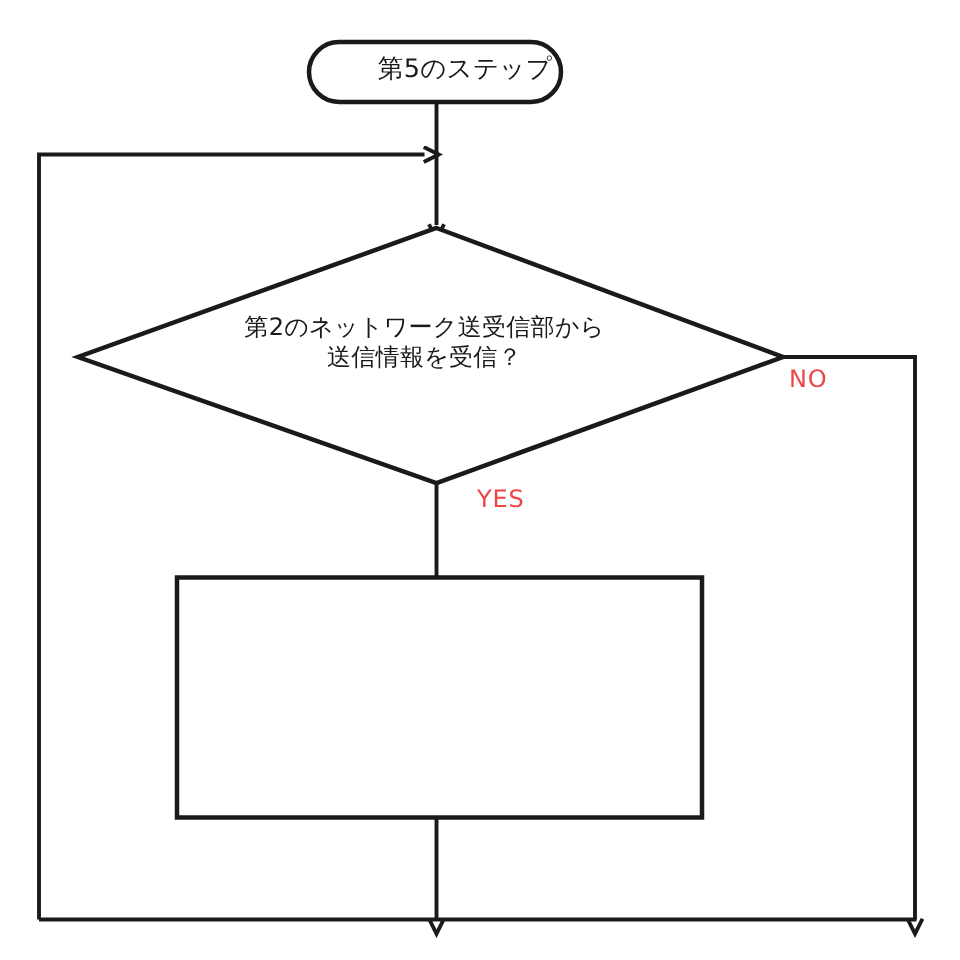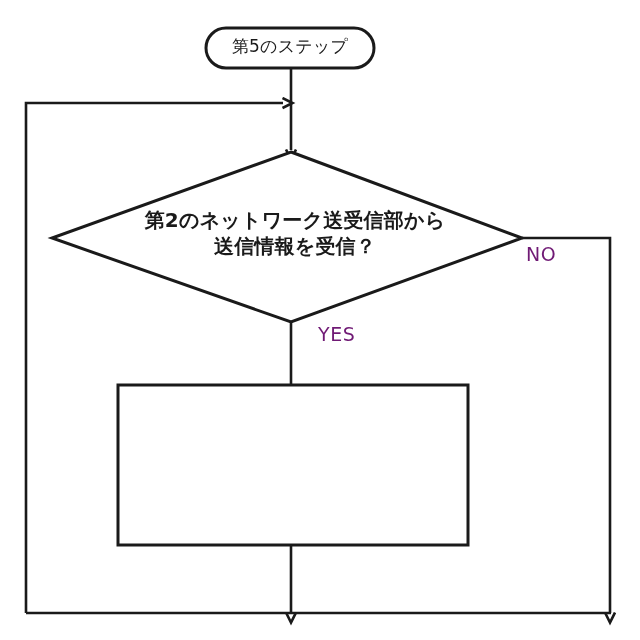--- a/index.html
+++ b/index.html
@@ -29,40 +29,40 @@
     line-height: 1.28;
     white-space: pre;
     user-select: none;
   }
   #terminal-label {
     left: 205px;
     top: 36px;
     width: 170px;
     font-size: 17px;
     letter-spacing: 0.2px;
+    padding-left: 20px;
   }
   #decision-label {
-    left: 100px;
+    left: 88px;
     top: 208px;
     width: 390px;
-    font-size: 20px;
+    font-size: 16px;
     letter-spacing: 0.2px;
-    font-weight: bold;
   }
   #process-label {
     left: 138px;
     top: 430px;
     width: 310px;
     font-size: 17px;
     letter-spacing: 0.2px;
   }
   .branch-label {
     position: absolute;
-    color: #701a75;
-    font-size: 19px;
+    color: #ef4444;
+    font-size: 16px;
     letter-spacing: 0.6px;
     user-select: none;
   }
   #yes-label {
     left: 318px;
     top: 323px;
   }
   #no-label {
     left: 526px;
     top: 243px;

